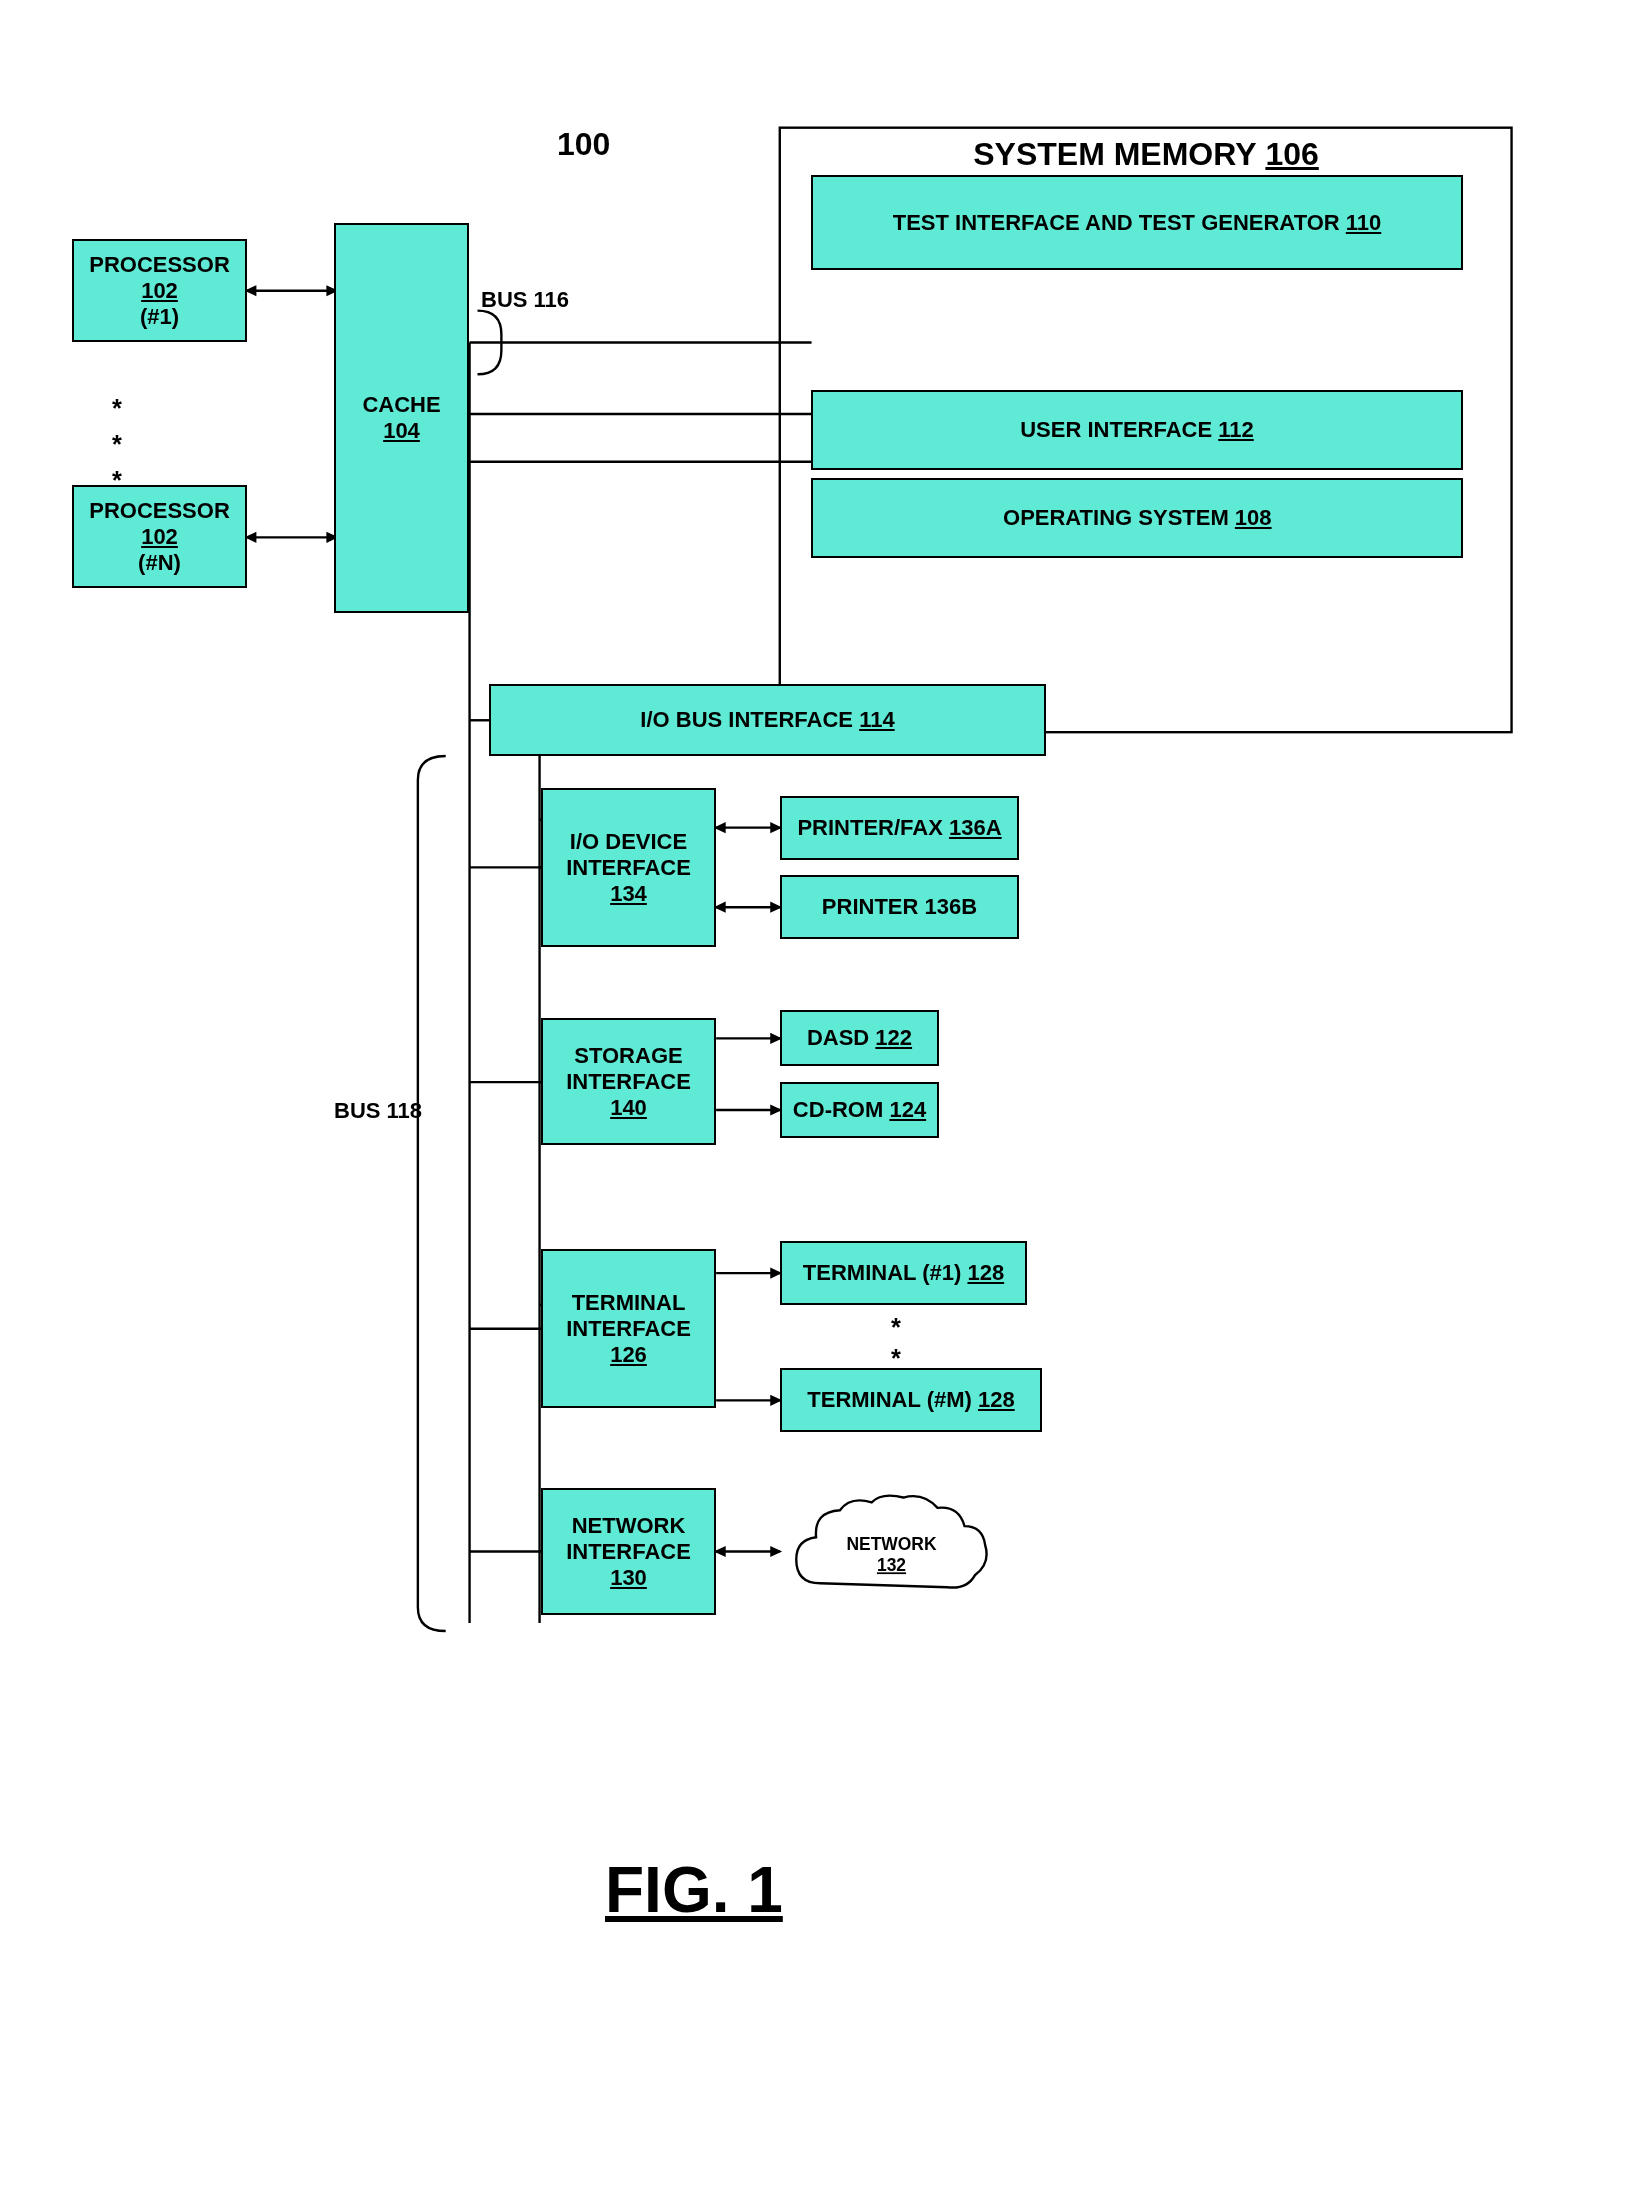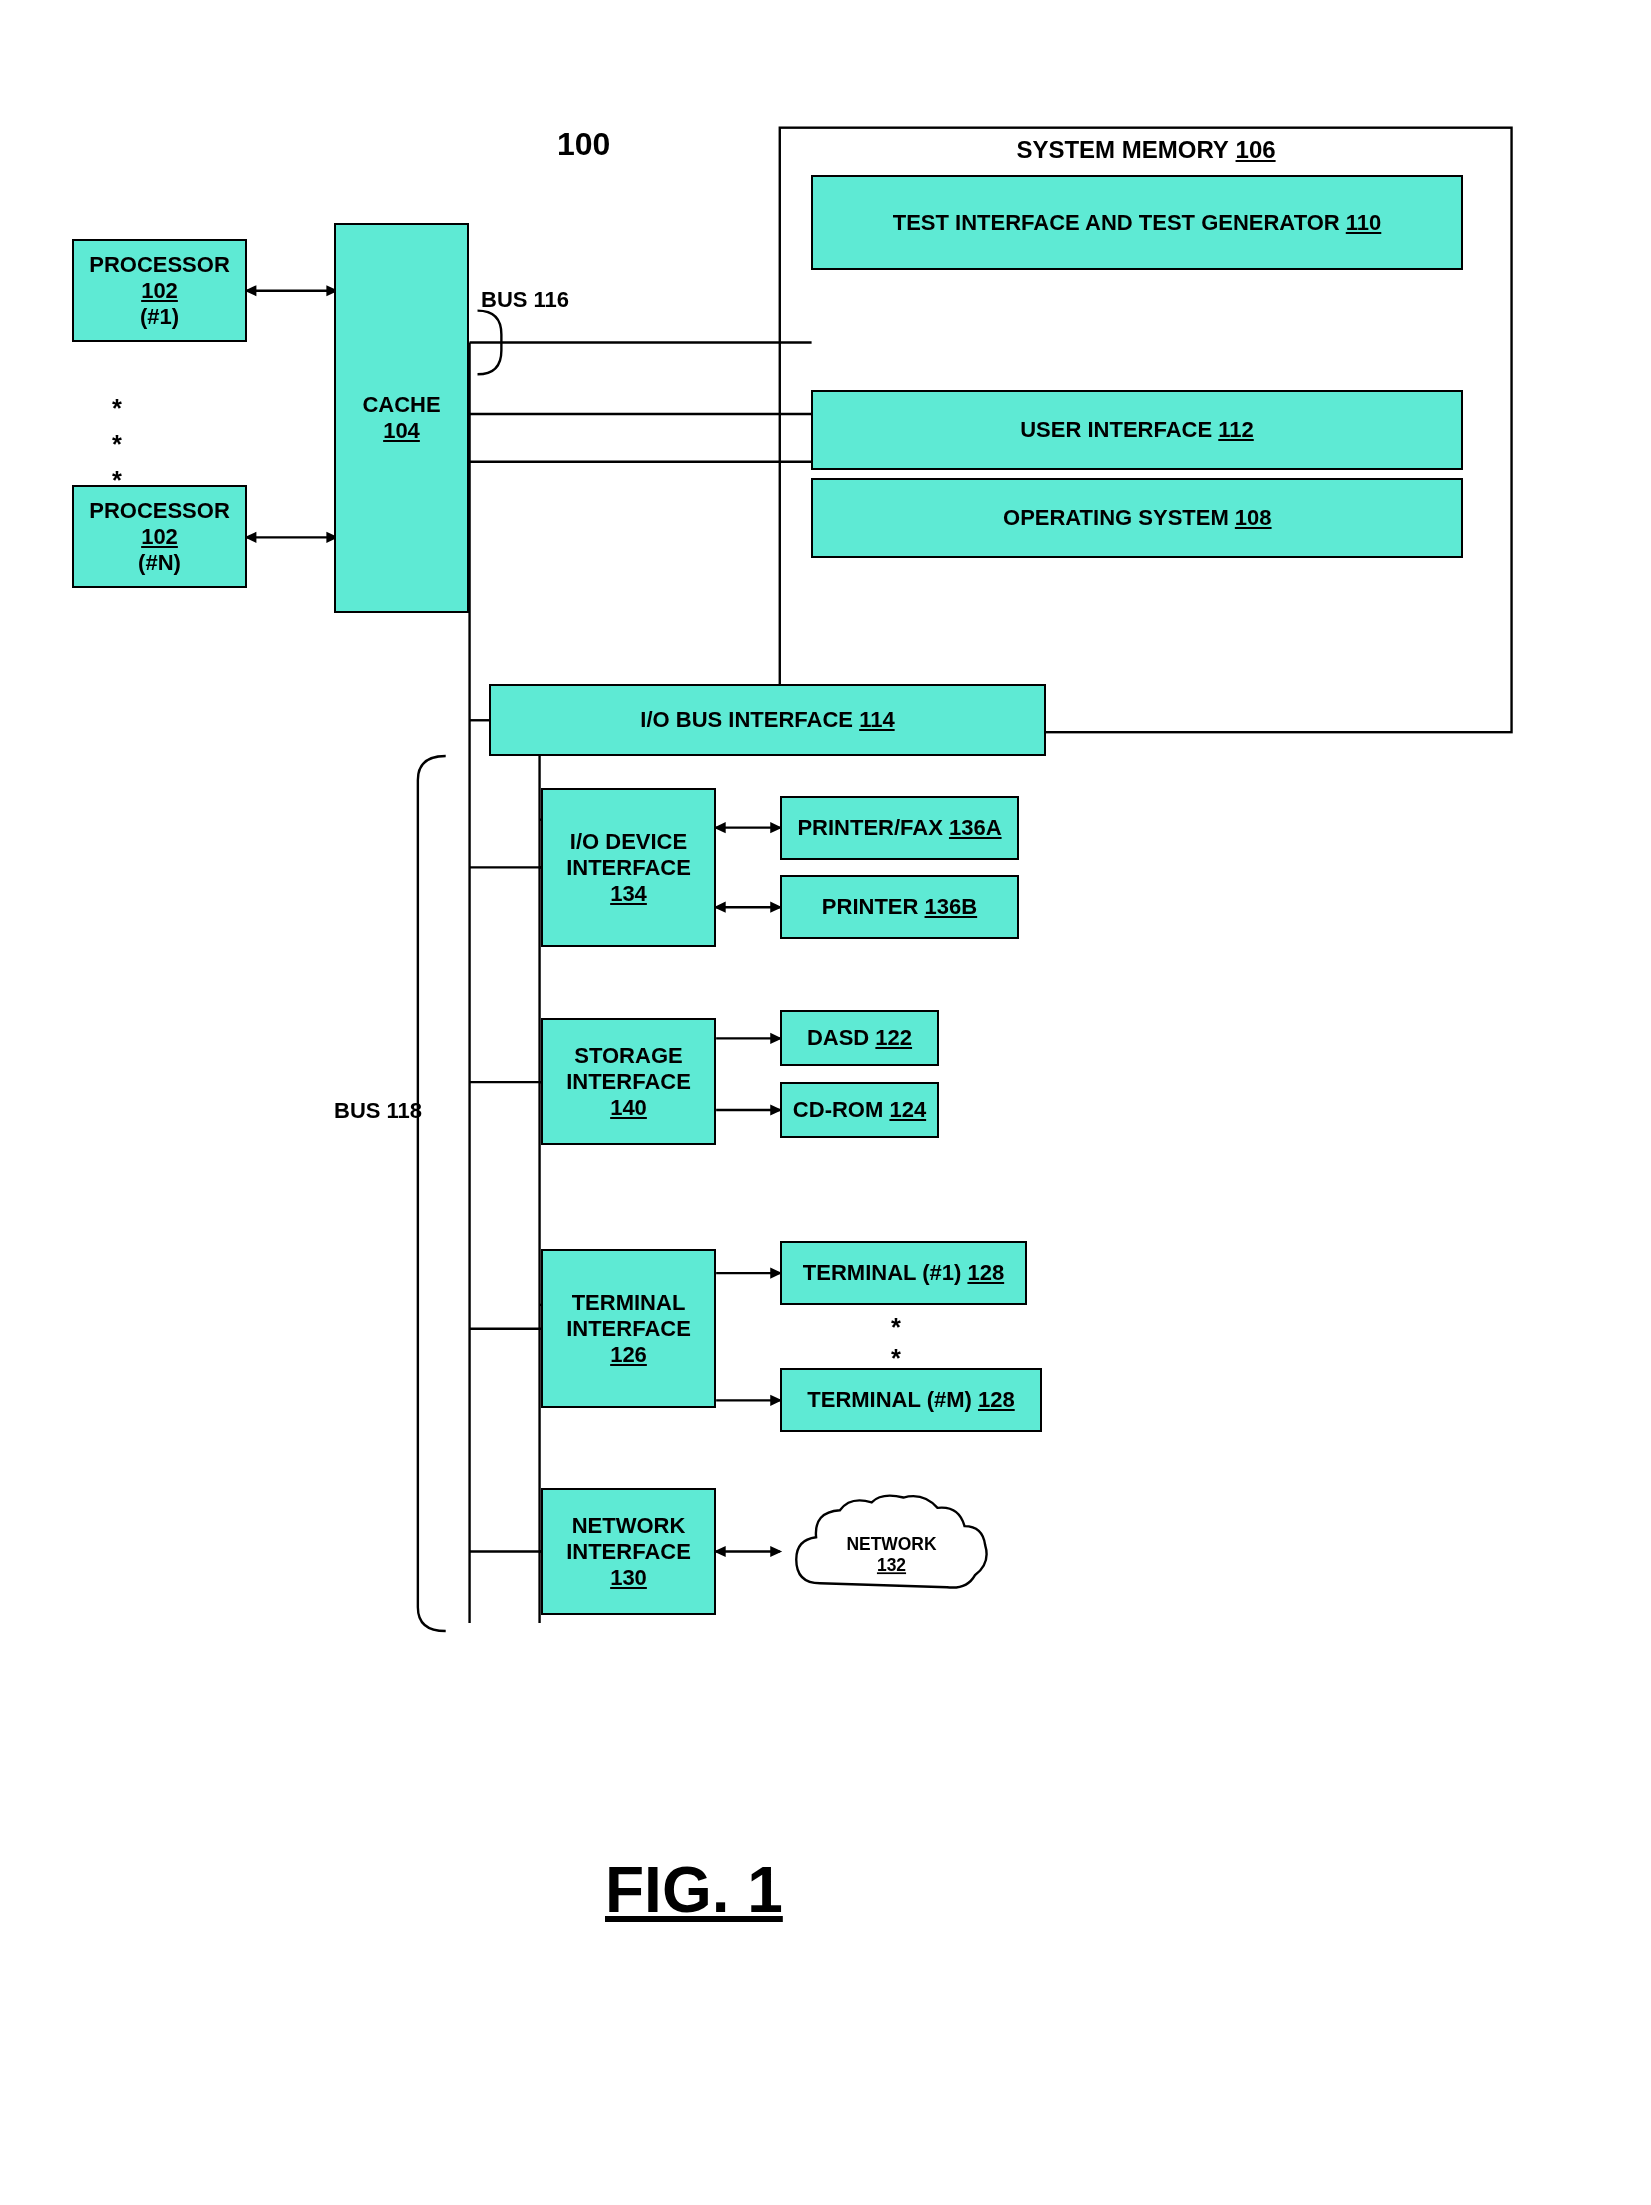--- a/index.html
+++ b/index.html
@@ -311,21 +311,21 @@
   </svg>
 
   <div class="label-100">
     <span>100</span>
   </div>
 
   <div class="label-bus116">
     <span>BUS 116</span>
   </div>
 
-  <div style="position:absolute; left:732px; top:64px; width:732px; text-align:center; padding-top:8px; font-size:24px; font-weight:bold;">
+  <div style="position:absolute; left:732px; top:64px; width:732px; text-align:center; padding-top:8px; font-size:32px; font-weight:bold;">
     <span>SYSTEM MEMORY</span>&nbsp;<span style="text-decoration:underline;">106</span>
   </div>
 
   <div class="box sm-test-interface">
     <span>TEST INTERFACE  AND TEST GENERATOR&nbsp;<span style="text-decoration:underline;">110</span></span>
   </div>
 
 
   <div class="box sm-user-interface">
     <span>USER INTERFACE&nbsp;<span style="text-decoration:underline;">112</span></span>
@@ -363,21 +363,21 @@
   <div class="box io-device-interface">
     <div>I/O DEVICE INTERFACE</div>
     <div><span style="text-decoration:underline;">134</span></div>
   </div>
 
   <div class="box printer-fax">
     <span>PRINTER/FAX&nbsp;<span style="text-decoration:underline;">136A</span></span>
   </div>
 
   <div class="box printer">
-    <span>PRINTER&nbsp;<span style="text-decoration:underline;">136B</span></span>
+    <span>PRINTER&nbsp;<span style="">136B</span></span>
   </div>
 
   <div class="box storage-interface">
     <div>STORAGE INTERFACE</div>
     <div><span style="text-decoration:underline;">140</span></div>
   </div>
 
   <div class="box dasd">
     <span>DASD&nbsp;<span style="text-decoration:underline;">122</span></span>
   </div>

